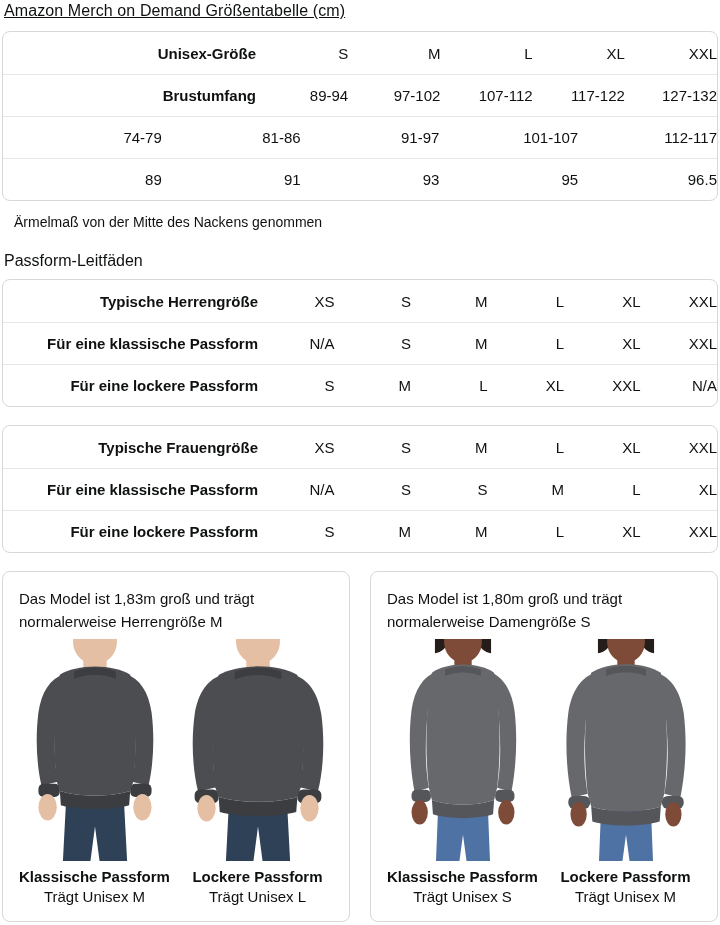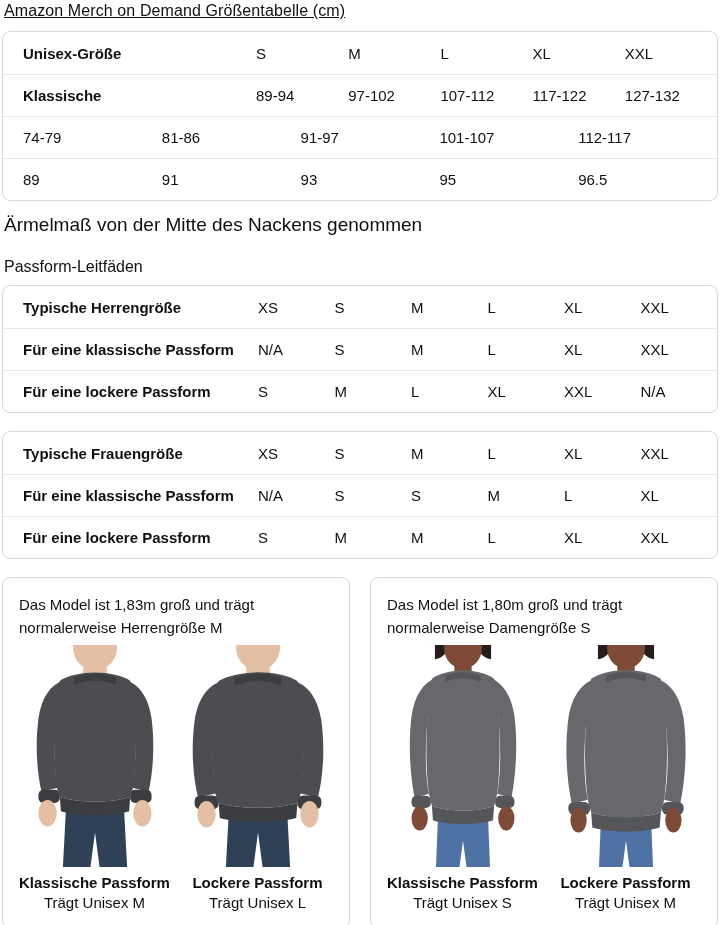--- a/index.html
+++ b/index.html
@@ -21,23 +21,23 @@
   html,body{margin:0;padding:0;background:#fff;}
   body{
     width:720px;height:925px;
     font-family:"Liberation Sans","DejaVu Sans",sans-serif;
     color:var(--text);
     padding:2px;
     overflow:hidden;
   }
   h1{font-size:16px;font-weight:400;margin:0 0 11px 2px;letter-spacing:.1px;text-decoration:underline;}
   h2{font-size:16px;font-weight:400;margin:22px 0 9px 2px;}
-  .note{font-size:19px;margin:13px 0 0 2px;}
+  .note{font-size:14px;margin:13px 0 0 12px;}
   .tbl{border:1px solid var(--table-border);border-radius:8px;background:#fff;overflow:hidden;}
-  .tbl .row{display:flex;align-items:center;height:42px;padding-left:20px;}
+  .tbl .row{display:flex;align-items:center;height:42px;padding-left:20px;text-align:right;}
   .tbl .row + .row{border-top:1px solid var(--row-divider);}
   .tbl .lbl{flex:none;font-weight:700;font-size:15px;}
   .tbl .val{flex:1;font-size:15px;}
   .tbl5 .lbl{width:233px;}
   .tbl6 .lbl{width:235px;}
   .tbl6{margin-bottom:18px;}
   .cards{display:flex;gap:20px;margin-top:18px;}
   .card{flex:1;border:1px solid var(--card-border);border-radius:8px;background:#fff;padding:14px 12px 14px;}
   .card-desc{font-size:15px;line-height:1.5;margin:2px 4px 0;}
   .figures{display:flex;gap:4px;margin-top:6px;justify-content:flex-start;}
@@ -67,21 +67,21 @@
   <section class="tbl tbl5">
     <div class="row">
       <div class="cell lbl">Unisex-Größe</div>
       <div class="cell val">S</div>
       <div class="cell val">M</div>
       <div class="cell val">L</div>
       <div class="cell val">XL</div>
       <div class="cell val">XXL</div>
     </div>
     <div class="row">
-      <div class="cell lbl">Klassische</div>
+      <div class="cell lbl">Brustumfang</div>
       <div class="cell val">89-94</div>
       <div class="cell val">97-102</div>
       <div class="cell val">107-112</div>
       <div class="cell val">117-122</div>
       <div class="cell val">127-132</div>
     </div>
     <div class="row">
       <div class="cell val">74-79</div>
       <div class="cell val">81-86</div>
       <div class="cell val">91-97</div>

